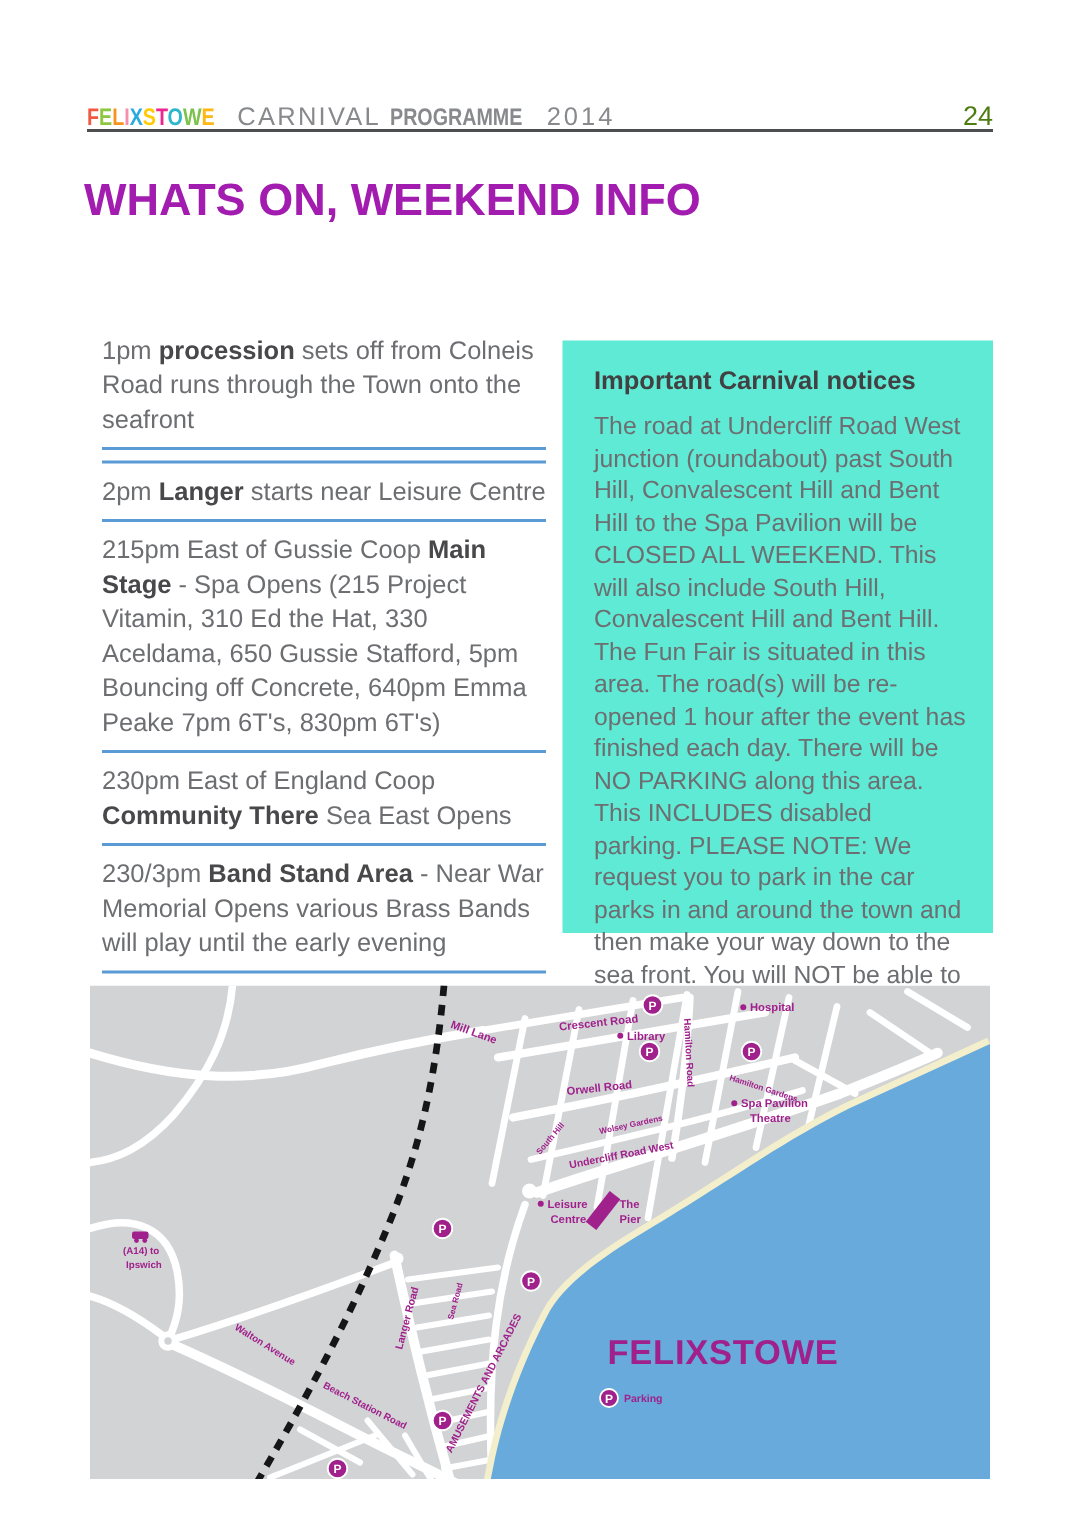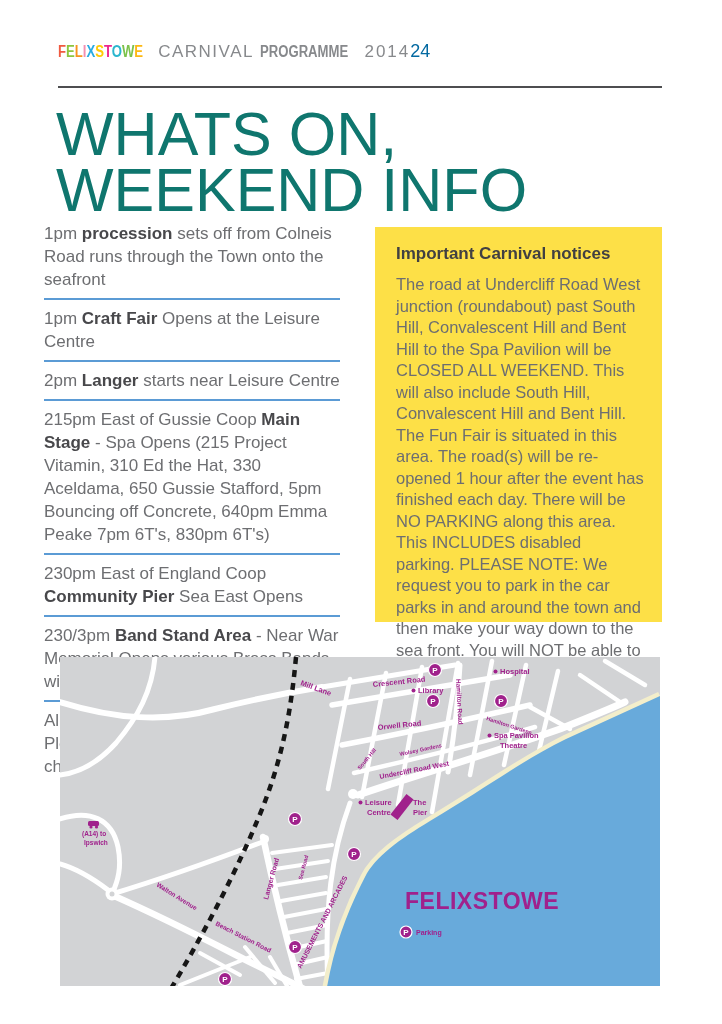--- a/index.html
+++ b/index.html
@@ -1,37 +1,37 @@
 <!DOCTYPE html>
 <html><head>
 <meta charset="utf-8">
 <style>
   html,body{margin:0;padding:0;background:#ffffff;}
   .page{position:relative;width:722px;height:1024px;background:#ffffff;overflow:hidden;
         font-family:"Liberation Sans",sans-serif;}
   
-  .hdr{position:absolute;left:58px;top:41px;width:604px;display:flex;align-items:baseline;}
+  .hdr{position:absolute;left:58px;top:67px;width:604px;display:flex;justify-content:space-between;align-items:baseline;}
   .brand{white-space:nowrap;}
   .brand-word{display:inline-block;font-weight:bold;font-size:16px;letter-spacing:0px;transform:scaleX(.82);transform-origin:left;}
   .carnival{font-size:17px;color:#87898c;letter-spacing:1.5px;margin-left:-8px;}
   .programme{display:inline-block;font-weight:bold;font-size:16px;color:#87898c;transform:scaleX(.82);transform-origin:left;margin-left:2px;}
   .year{font-size:17px;color:#87898c;margin-left:-8px;letter-spacing:2px;}
-  .pageno{font-size:18px;color:#0369a1;}
+  .pageno{font-size:18px;color:#4d7c0f;}
   .rule{position:absolute;left:58px;top:86px;width:604px;height:2px;background:#4d4e50;}
   
-  .title{position:absolute;left:56px;top:106px;margin:0;font-weight:normal;
-         font-size:61px;line-height:56px;color:#0f766e;letter-spacing:0px;}
+  .title{position:absolute;left:56px;top:106px;margin:0;font-weight:bold;
+         font-size:30px;line-height:56px;color:#a21caf;letter-spacing:0px;}
   
-  .leftcol{position:absolute;left:44px;top:216px;width:296px;}
+  .leftcol{position:absolute;left:68px;top:216px;width:296px;}
   .event{margin:6px 0;font-size:17px;line-height:23px;color:#6d6e71;}
   .event .b{font-weight:bold;color:#48484b;}
   .divider{height:2px;background:#5b9bd5;margin:7px 0;}
   .footnote{margin:6px 0;font-size:17px;line-height:23px;color:#6d6e71;}
   
-  .notice{position:absolute;left:375px;top:227px;width:287px;height:395px;background:#fde047;box-sizing:border-box;padding:17px 18px 0 21px;}
+  .notice{position:absolute;left:375px;top:227px;width:287px;height:395px;background:#5eead4;box-sizing:border-box;padding:17px 18px 0 21px;}
   .notice h2{margin:0 0 10px 0;font-size:17px;color:#414042;font-weight:bold;}
   .notice p{margin:0;font-size:16.5px;line-height:21.5px;color:#6d6e71;}
   
   .map{position:absolute;left:60px;top:657px;width:600px;height:329px;}
   .map svg{display:block;}
   text.mlabel{font-family:"Liberation Sans",sans-serif;font-weight:bold;}
 </style>
 </head>
 <body>
 
@@ -47,27 +47,26 @@
     <div class="pageno">24</div>
   </div>
   <div class="rule"></div>
 
   <h1 class="title"><span>WHATS ON, WEEKEND INFO</span><br></h1>
 
   <div class="leftcol">
     <div id="events">
         <p class="event"><span>1pm </span><span class="b">procession</span><span> sets off from Colneis Road runs through the Town onto the seafront</span></p>
         <div class="divider"></div>
-        <p class="event"><span>1pm </span><span class="b">Craft Fair</span><span> Opens at the Leisure Centre</span></p>
         <div class="divider"></div>
         <p class="event"><span>2pm </span><span class="b">Langer</span><span> starts near Leisure Centre</span></p>
         <div class="divider"></div>
         <p class="event"><span>215pm East of Gussie Coop </span><span class="b">Main Stage</span><span> - Spa Opens (215 Project Vitamin, 310 Ed the Hat, 330 Aceldama, 650 Gussie Stafford, 5pm Bouncing off Concrete, 640pm Emma Peake 7pm 6T's, 830pm 6T's)</span></p>
         <div class="divider"></div>
-        <p class="event"><span>230pm East of England Coop </span><span class="b">Community Pier</span><span> Sea East Opens</span></p>
+        <p class="event"><span>230pm East of England Coop </span><span class="b">Community There</span><span> Sea East Opens</span></p>
         <div class="divider"></div>
         <p class="event"><span>230/3pm </span><span class="b">Band Stand Area</span><span> - Near War Memorial Opens various Brass Bands will play until the early evening</span></p>
       </div>
     <div class="divider"></div>
     <p class="footnote"><span>All events will conclude by 930pm</span><br><span>Please Note Stage Acts are subject to change.</span></p>
   </div>
 
   <div class="notice">
     <h2>Important Carnival notices</h2>
     <p>The road at Undercliff Road West junction (roundabout) past South Hill, Convalescent Hill and Bent Hill to the Spa Pavilion will be CLOSED ALL WEEKEND. This will also include South Hill, Convalescent Hill and Bent Hill. The Fun Fair is situated in this area. The road(s) will be re-opened 1 hour after the event has finished each day. There will be NO PARKING along this area. This INCLUDES disabled parking. PLEASE NOTE: We request you to park in the car parks in and around the town and then make your way down to the sea front. You will NOT be able to park on ANY of the roads mentioned above so please do not try.</p>

